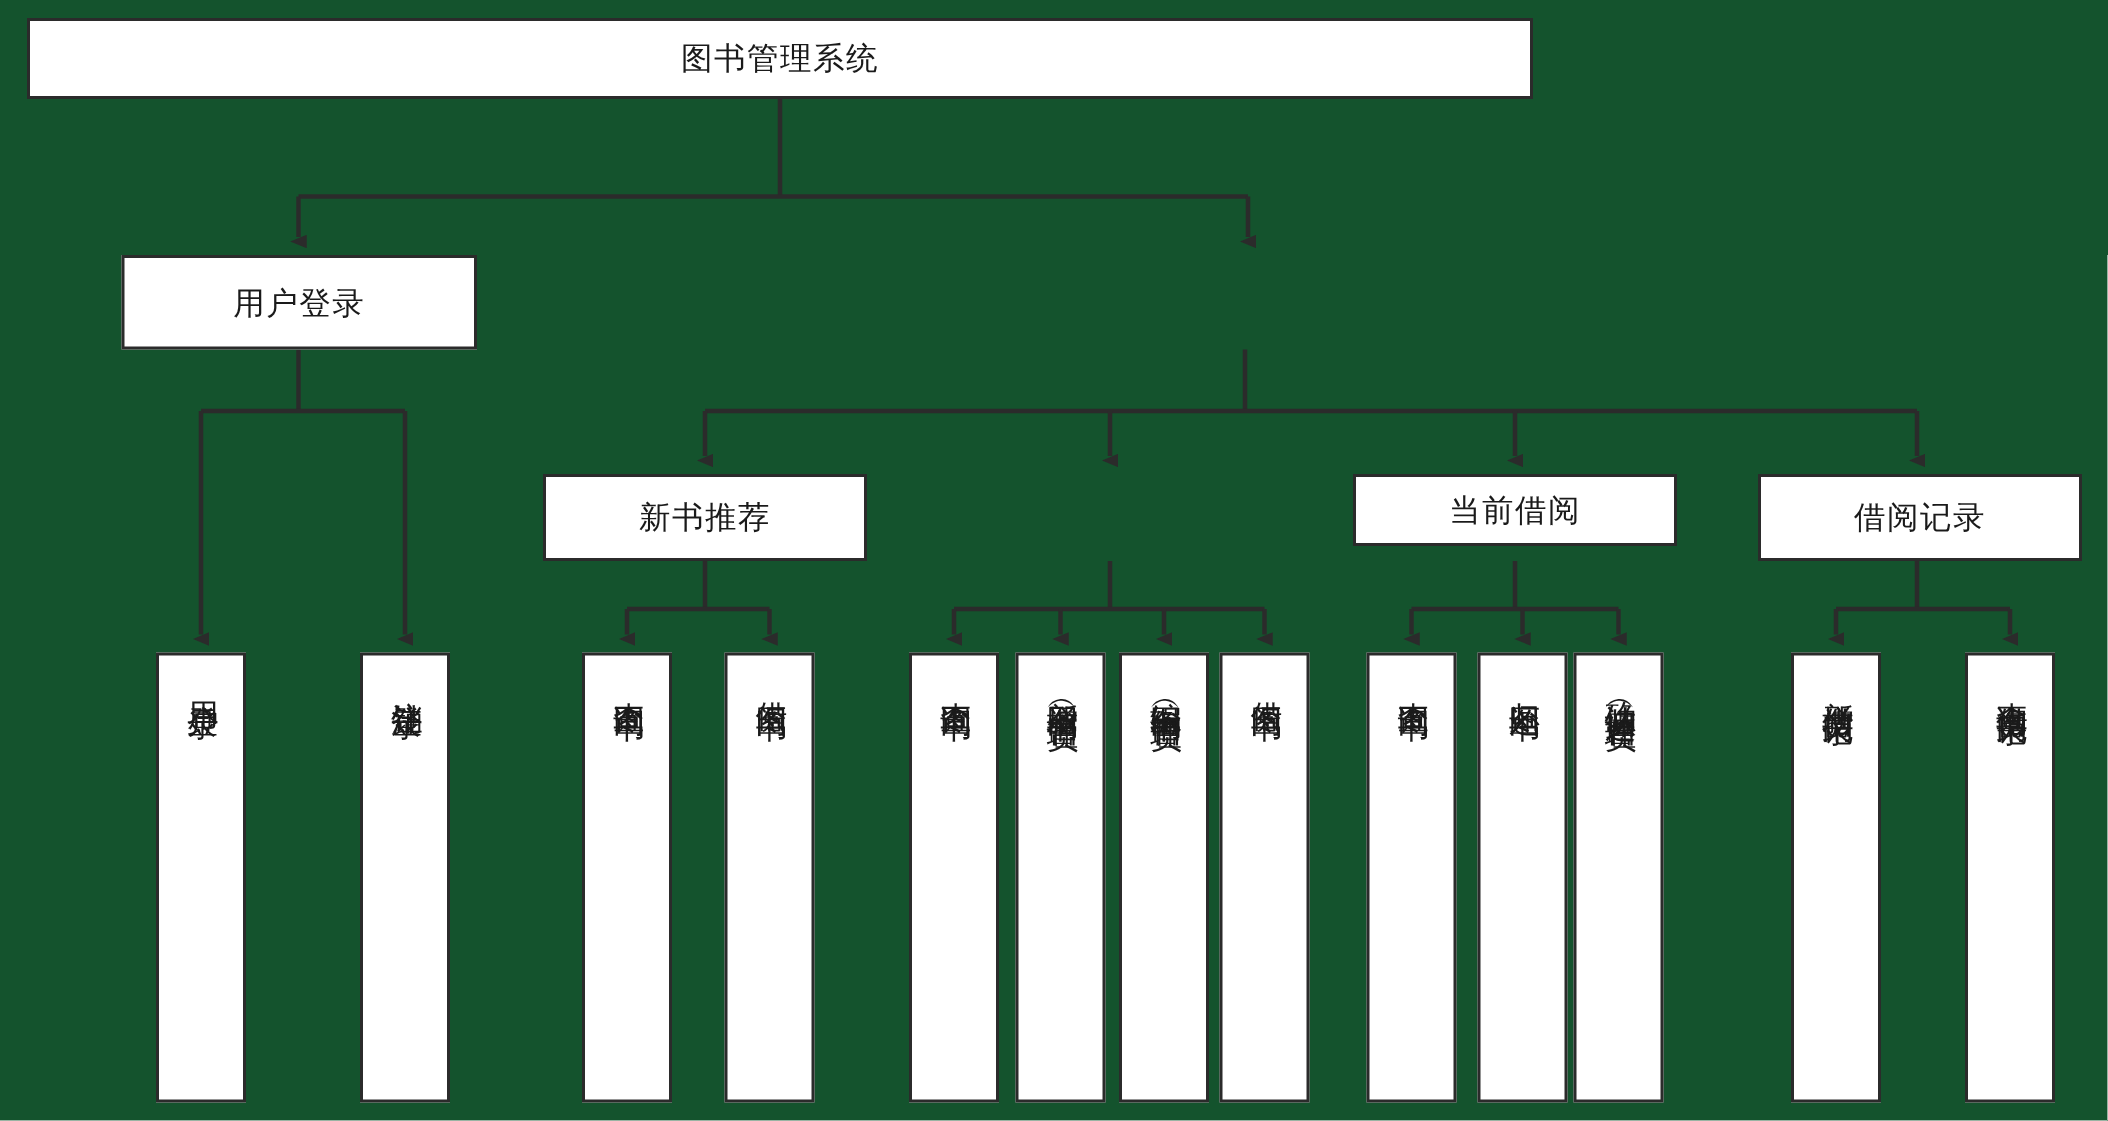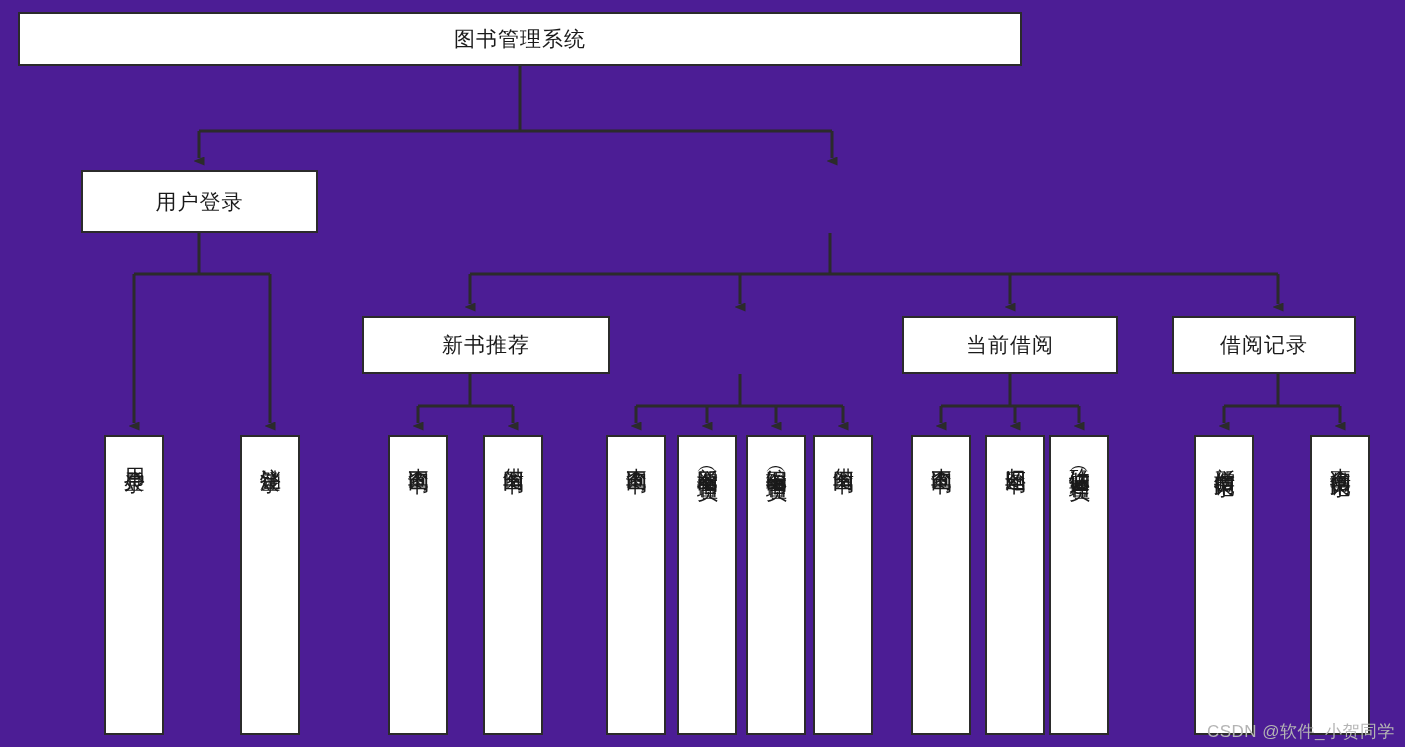--- a/index.html
+++ b/index.html
@@ -4,21 +4,21 @@
 <style>
   html, body {
     margin: 0;
     padding: 0;
     background: #ffffff;
   }
   #canvas {
     position: relative;
     width: 1405px;
     height: 747px;
-    background: #4c1d95;
+    background: #14532d;
     font-family: "Liberation Sans", "DejaVu Sans", sans-serif;
     overflow: hidden;
   }
   #edges {
     position: absolute;
     left: 0;
     top: 0;
     width: 1405px;
     height: 747px;
   }
@@ -118,27 +118,27 @@
   </svg>
 
   <div class="node horiz" style="left: 18px; top: 12px; width: 1004px; height: 54px;">
     <span>图书管理系统</span>
   </div>
 
   <div class="node horiz" style="left: 81px; top: 170px; width: 237px; height: 63px;">
     <span>用户登录</span>
   </div>
 
-  <div class="node horiz" style="left: 362px; top: 316px; width: 248px; height: 58px; text-align: right;">
+  <div class="node horiz" style="left: 362px; top: 316px; width: 216px; height: 58px; text-align: right;">
     <span>新书推荐</span>
   </div>
-  <div class="node horiz" style="left: 902px; top: 316px; width: 216px; height: 58px;">
+  <div class="node horiz" style="left: 902px; top: 316px; width: 216px; height: 48px;">
     <span>当前借阅</span>
   </div>
-  <div class="node horiz" style="left: 1172px; top: 316px; width: 184px; height: 58px;">
+  <div class="node horiz" style="left: 1172px; top: 316px; width: 216px; height: 58px;">
     <span>借阅记录</span>
   </div>
 
   <div class="node leaf" style="left: 104px; top: 435px; width: 60px; height: 300px;">
     <span class="vtext">用户登录</span>
   </div>
   <div class="node leaf" style="left: 240px; top: 435px; width: 60px; height: 300px;">
     <span class="vtext">注销登录</span>
   </div>
   <div class="node leaf" style="left: 388px; top: 435px; width: 60px; height: 300px;">
@@ -168,15 +168,14 @@
   <div class="node leaf" style="left: 1049px; top: 435px; width: 60px; height: 300px;">
     <span class="vtext">确认归还（管理员）</span>
   </div>
   <div class="node leaf" style="left: 1194px; top: 435px; width: 60px; height: 300px;">
     <span class="vtext">新增借阅记录</span>
   </div>
   <div class="node leaf" style="left: 1310px; top: 435px; width: 60px; height: 300px;">
     <span class="vtext">查询借阅记录</span>
   </div>
 
-  <div class="watermark">CSDN @软件_小贺同学</div>
 
 </div>
 
 </body></html>

